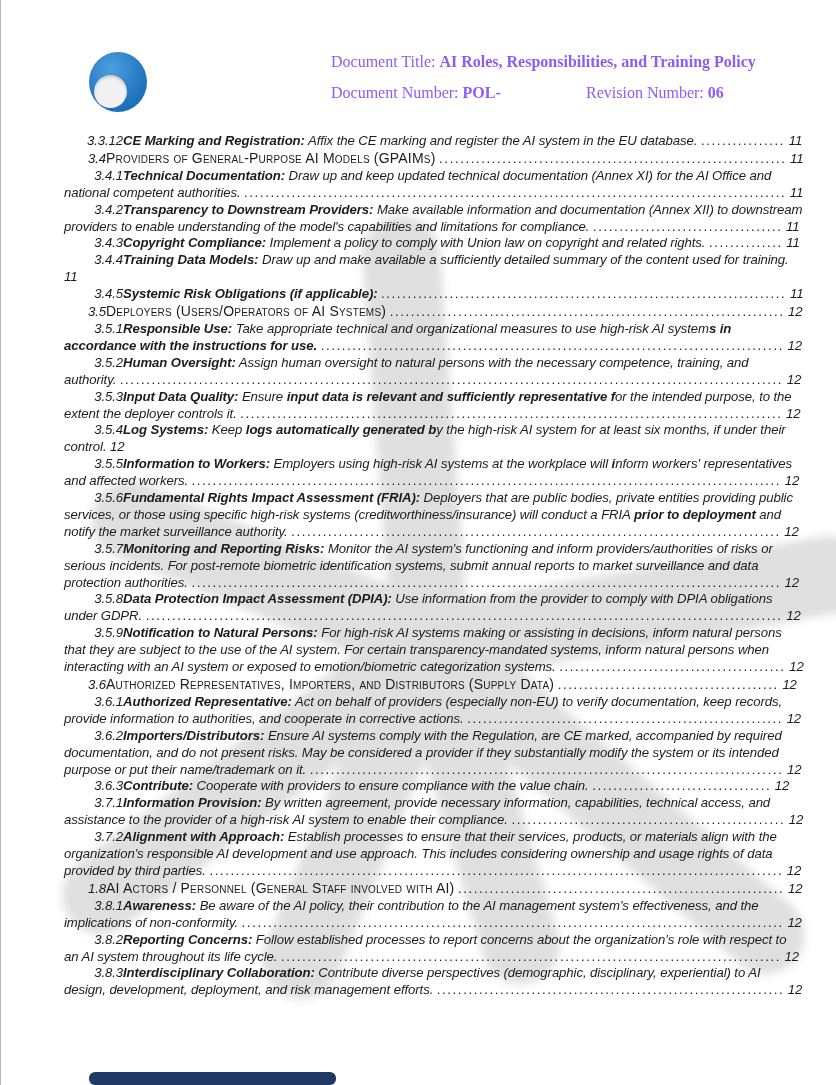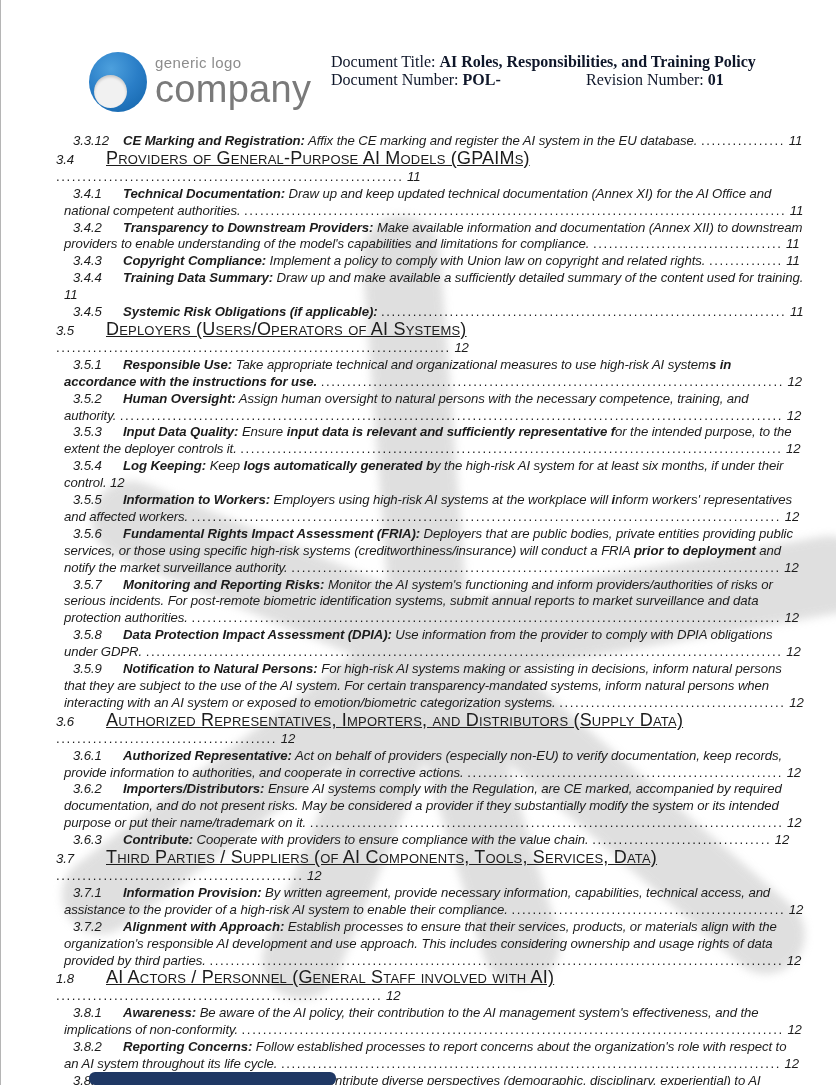--- a/index.html
+++ b/index.html
@@ -20,37 +20,37 @@
   }
   .logo-mark::after {
     content:""; position:absolute; left:5px; bottom:4px; width:33px; height:33px;
     border-radius:50%; background:#f1f1f1; box-shadow:inset 0 2px 3px rgba(0,0,0,.18);
   }
   .logo-text { position:absolute; left:66px; top:4px; white-space:nowrap; }
   .logo-sub  { font-size:15px; line-height:17px; color:#8c8c8c; letter-spacing:.4px; }
   .logo-main { font-size:38px; line-height:36px; color:#7a7a7a; letter-spacing:.3px; }
   .hdr-right {
     position:absolute; left:330px; top:53px; width:490px;
-    font-family:"Liberation Serif", serif; font-size:16px; color:#0f172a;
+    font-family:"Liberation Serif", serif; font-size:16px; color:#8b5cf6;
   }
-  .hdr-line2 { position:relative; }
+  .hdr-line2 { position:relative; margin-top:13px; }
   .hdr-rev   { position:absolute; left:255px; top:0; }
   .hdr-right b { font-weight:bold; }
   
   .toc {
     position:absolute; left:55px; top:133px; width:748px; z-index:1;
     font-size:13.2px; line-height:16.9px; font-style:italic;
     letter-spacing:-0.1px; color:#1c1c1c; text-align:left;
   }
   .toc-entry { }
   .toc-entry.lvl3 { padding-left:8px; text-indent:9px; }
   .toc-entry.lvl2 { padding-left:0;  text-indent:0; }
-  .toc-number { display:inline-block; width:50px; text-indent:0; }
+  .toc-number { display:inline-block; width:50px; text-indent:0;text-align:right; }
   .toc-title  { font-weight:bold; }
-  .toc-sec-title { font-style:normal; font-variant:small-caps; font-size:18px; letter-spacing:.2px;text-decoration:underline; }
+  .toc-sec-title { font-style:normal; font-variant:small-caps; font-size:14px; letter-spacing:.2px; }
   .seg.bold { font-weight:bold; }
   .dots { font-style:normal; letter-spacing:1.6px; }
   .pg { }
   
   .footer-bar {
     position:absolute; left:88px; bottom:0; width:247px; height:13px;
     background:var(--footer-bar,#1f3864); border-radius:6px; z-index:2;
   }
 </style>
 </head>
@@ -71,61 +71,56 @@
       <path d="M430 465 L100 715"></path>
       <path d="M430 465 L765 755"></path>
       <path d="M430 465 L300 780"></path>
       <path d="M430 465 L520 765"></path>
     </g>
   </svg>
 
   <div class="header">
     <div class="logo">
       <div class="logo-mark"></div>
-      <div class="logo-text">
-        <div class="logo-sub">generic logo</div>
-        <div class="logo-main">company</div>
-      </div>
     </div>
     <div class="hdr-right">
       <div class="hdr-line1">
         <span>Document Title: </span><b>AI Roles, Responsibilities, and Training Policy</b>
       </div>
       <div class="hdr-line2">
         <span>Document Number: </span><b>POL-</b>
         <span class="hdr-rev">
-          <span>Revision Number: </span><b>01</b>
+          <span>Revision Number: </span><b>06</b>
         </span>
       </div>
     </div>
   </div>
 
   <div class="toc" id="toc">
       <div class="toc-entry lvl3"><span class="toc-number">3.3.12</span><span class="toc-title">CE Marking and Registration:</span> <span class="seg">Affix the CE marking and register the AI system in the EU database.</span> <span class="dots">................</span> <span class="pg">11</span></div>
       <div class="toc-entry lvl2"><span class="toc-number">3.4</span><span class="toc-sec-title">Providers of General-Purpose AI Models (GPAIMs)</span> <span class="dots">..................................................................</span> <span class="pg">11</span></div>
       <div class="toc-entry lvl3"><span class="toc-number">3.4.1</span><span class="toc-title">Technical Documentation:</span> <span class="seg">Draw up and keep updated technical documentation (Annex XI) for the AI Office and national competent authorities.</span> <span class="dots">.......................................................................................................</span> <span class="pg">11</span></div>
       <div class="toc-entry lvl3"><span class="toc-number">3.4.2</span><span class="toc-title">Transparency to Downstream Providers:</span> <span class="seg">Make available information and documentation (Annex XII) to downstream providers to enable understanding of the model's capabilities and limitations for compliance.</span> <span class="dots">....................................</span> <span class="pg">11</span></div>
       <div class="toc-entry lvl3"><span class="toc-number">3.4.3</span><span class="toc-title">Copyright Compliance:</span> <span class="seg">Implement a policy to comply with Union law on copyright and related rights.</span> <span class="dots">..............</span> <span class="pg">11</span></div>
-      <div class="toc-entry lvl3"><span class="toc-number">3.4.4</span><span class="toc-title">Training Data Summary:</span> <span class="seg">Draw up and make available a sufficiently detailed summary of the content used for training.</span> <span class="dots"></span> <span class="pg">11</span></div>
+      <div class="toc-entry lvl3"><span class="toc-number">3.4.4</span><span class="toc-title">Training Data Models:</span> <span class="seg">Draw up and make available a sufficiently detailed summary of the content used for training.</span> <span class="dots"></span> <span class="pg">11</span></div>
       <div class="toc-entry lvl3"><span class="toc-number">3.4.5</span><span class="toc-title">Systemic Risk Obligations (if applicable):</span> <span class="dots">.............................................................................</span> <span class="pg">11</span></div>
       <div class="toc-entry lvl2"><span class="toc-number">3.5</span><span class="toc-sec-title">Deployers (Users/Operators of AI Systems)</span> <span class="dots">...........................................................................</span> <span class="pg">12</span></div>
       <div class="toc-entry lvl3"><span class="toc-number">3.5.1</span><span class="toc-title">Responsible Use:</span> <span class="seg">Take appropriate technical and organizational measures to use high-risk AI system</span><span class="seg bold">s in accordance with the instructions for use.</span> <span class="dots">........................................................................................</span> <span class="pg">12</span></div>
       <div class="toc-entry lvl3"><span class="toc-number">3.5.2</span><span class="toc-title">Human Oversight:</span> <span class="seg">Assign human oversight to natural persons with the necessary competence, training, and authority.</span> <span class="dots">..............................................................................................................................</span> <span class="pg">12</span></div>
       <div class="toc-entry lvl3"><span class="toc-number">3.5.3</span><span class="toc-title">Input Data Quality:</span> <span class="seg">Ensure </span><span class="seg bold">input data is relevant and sufficiently representative f</span><span class="seg">or the intended purpose, to the extent the deployer controls it.</span> <span class="dots">.......................................................................................................</span> <span class="pg">12</span></div>
-      <div class="toc-entry lvl3"><span class="toc-number">3.5.4</span><span class="toc-title">Log Keeping:</span> <span class="seg">Keep </span><span class="seg bold">logs automatically generated b</span><span class="seg">y the high-risk AI system for at least six months, if under their control.</span> <span class="dots"></span> <span class="pg">12</span></div>
+      <div class="toc-entry lvl3"><span class="toc-number">3.5.4</span><span class="toc-title">Log Systems:</span> <span class="seg">Keep </span><span class="seg bold">logs automatically generated b</span><span class="seg">y the high-risk AI system for at least six months, if under their control.</span> <span class="dots"></span> <span class="pg">12</span></div>
       <div class="toc-entry lvl3"><span class="toc-number">3.5.5</span><span class="toc-title">Information to Workers:</span> <span class="seg">Employers using high-risk AI systems at the workplace will </span><span class="seg bold">i</span><span class="seg">nform workers' representatives and affected workers.</span> <span class="dots">................................................................................................................</span> <span class="pg">12</span></div>
       <div class="toc-entry lvl3"><span class="toc-number">3.5.6</span><span class="toc-title">Fundamental Rights Impact Assessment (FRIA):</span> <span class="seg">Deployers that are public bodies, private entities providing public services, or those using specific high-risk systems (creditworthiness/insurance) will conduct a FRIA </span><span class="seg bold">prior to deployment</span><span class="seg"> and notify the market surveillance authority.</span> <span class="dots">.............................................................................................</span> <span class="pg">12</span></div>
       <div class="toc-entry lvl3"><span class="toc-number">3.5.7</span><span class="toc-title">Monitoring and Reporting Risks:</span> <span class="seg">Monitor the AI system's functioning and inform providers/authorities of risks or serious incidents. For post-remote biometric identification systems, submit annual reports to market surveillance and data protection authorities.</span> <span class="dots">................................................................................................................</span> <span class="pg">12</span></div>
       <div class="toc-entry lvl3"><span class="toc-number">3.5.8</span><span class="toc-title">Data Protection Impact Assessment (DPIA):</span> <span class="seg">Use information from the provider to comply with DPIA obligations under GDPR.</span> <span class="dots">.........................................................................................................................</span> <span class="pg">12</span></div>
       <div class="toc-entry lvl3"><span class="toc-number">3.5.9</span><span class="toc-title">Notification to Natural Persons:</span> <span class="seg">For high-risk AI systems making or assisting in decisions, inform natural persons that they are subject to the use of the AI system. For certain transparency-mandated systems, inform natural persons when interacting with an AI system or exposed to emotion/biometric categorization systems.</span> <span class="dots">...........................................</span> <span class="pg">12</span></div>
       <div class="toc-entry lvl2"><span class="toc-number">3.6</span><span class="toc-sec-title">Authorized Representatives, Importers, and Distributors (Supply Data)</span> <span class="dots">..........................................</span> <span class="pg">12</span></div>
       <div class="toc-entry lvl3"><span class="toc-number">3.6.1</span><span class="toc-title">Authorized Representative:</span> <span class="seg">Act on behalf of providers (especially non-EU) to verify documentation, keep records, provide information to authorities, and cooperate in corrective actions.</span> <span class="dots">............................................................</span> <span class="pg">12</span></div>
       <div class="toc-entry lvl3"><span class="toc-number">3.6.2</span><span class="toc-title">Importers/Distributors:</span> <span class="seg">Ensure AI systems comply with the Regulation, are CE marked, accompanied by required documentation, and do not present risks. May be considered a provider if they substantially modify the system or its intended purpose or put their name/trademark on it.</span> <span class="dots">..........................................................................................</span> <span class="pg">12</span></div>
       <div class="toc-entry lvl3"><span class="toc-number">3.6.3</span><span class="toc-title">Contribute:</span> <span class="seg">Cooperate with providers to ensure compliance with the value chain.</span> <span class="dots">..................................</span> <span class="pg">12</span></div>
-      <div class="toc-entry lvl2"><span class="toc-number">3.7</span><span class="toc-sec-title">Third Parties / Suppliers (of AI Components, Tools, Services, Data)</span> <span class="dots">...............................................</span> <span class="pg">12</span></div>
       <div class="toc-entry lvl3"><span class="toc-number">3.7.1</span><span class="toc-title">Information Provision:</span> <span class="seg">By written agreement, provide necessary information, capabilities, technical access, and assistance to the provider of a high-risk AI system to enable their compliance.</span> <span class="dots">....................................................</span> <span class="pg">12</span></div>
       <div class="toc-entry lvl3"><span class="toc-number">3.7.2</span><span class="toc-title">Alignment with Approach:</span> <span class="seg">Establish processes to ensure that their services, products, or materials align with the organization's responsible AI development and use approach. This includes considering ownership and usage rights of data provided by third parties.</span> <span class="dots">.............................................................................................................</span> <span class="pg">12</span></div>
       <div class="toc-entry lvl2"><span class="toc-number">1.8</span><span class="toc-sec-title">AI Actors / Personnel (General Staff involved with AI)</span> <span class="dots">..............................................................</span> <span class="pg">12</span></div>
       <div class="toc-entry lvl3"><span class="toc-number">3.8.1</span><span class="toc-title">Awareness:</span> <span class="seg">Be aware of the AI policy, their contribution to the AI management system's effectiveness, and the implications of non-conformity.</span> <span class="dots">.......................................................................................................</span> <span class="pg">12</span></div>
       <div class="toc-entry lvl3"><span class="toc-number">3.8.2</span><span class="toc-title">Reporting Concerns:</span> <span class="seg">Follow established processes to report concerns about the organization's role with respect to an AI system throughout its life cycle.</span> <span class="dots">...............................................................................................</span> <span class="pg">12</span></div>
       <div class="toc-entry lvl3"><span class="toc-number">3.8.3</span><span class="toc-title">Interdisciplinary Collaboration:</span> <span class="seg">Contribute diverse perspectives (demographic, disciplinary, experiential) to AI design, development, deployment, and risk management efforts.</span> <span class="dots">..................................................................</span> <span class="pg">12</span></div>
     </div>
 
   <div class="footer-bar"></div>
 

